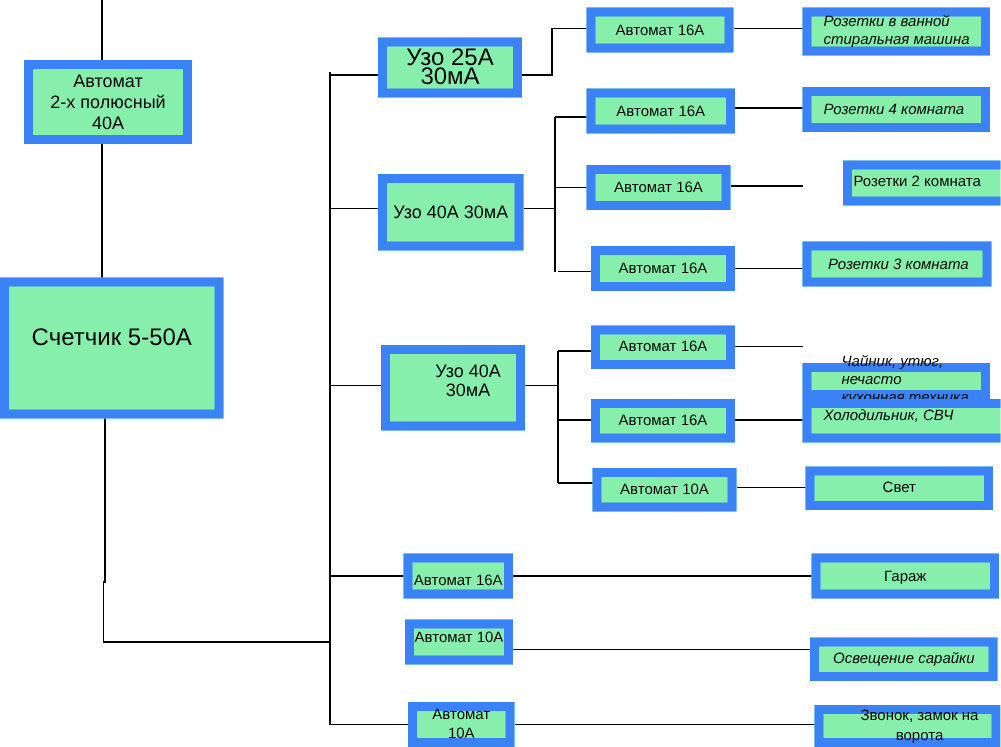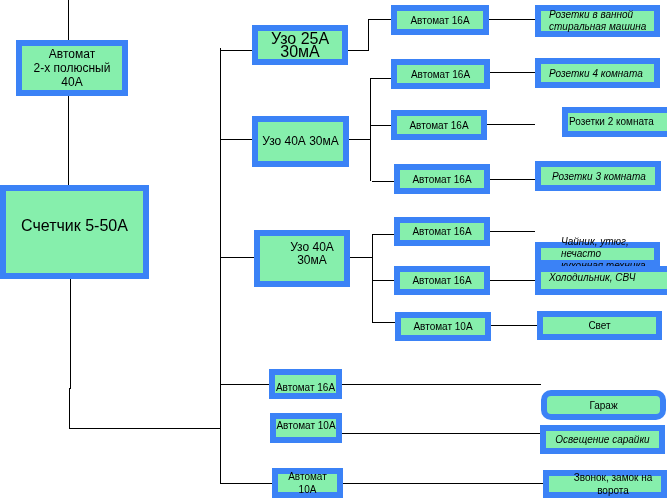--- a/index.html
+++ b/index.html
@@ -129,21 +129,21 @@
 <div class="box small twoline lbl-left" style="left:535px;top:218px;width:125px;height:24px;line-height:12px;padding-left:20px;margin-top:24px;">
   <span>Чайник, утюг, нечасто
 кухонная техника</span>
 </div>
 <div class="box small lbl-left" style="left:535px;top:266px;width:142px;height:29px;">
   <span style="margin-top:-6px;">Холодильник, СВЧ</span>
 </div>
 <div class="box small" style="left:537px;top:311px;width:125px;height:29px;text-align:center;">
   <span>Свет</span>
 </div>
-<div class="box small" style="left:541px;top:390px;width:125px;height:30px;border-radius:10px;">
+<div class="box small" style="left:541px;top:369px;width:125px;height:30px;">
   <span>Гараж</span>
 </div>
 <div class="box small" style="left:540px;top:425px;width:125px;height:29px;font-style:italic;">
   <span>Освещение сарайки</span>
 </div>
 <div class="box small" style="left:543px;top:470px;width:124px;height:28px;justify-content:flex-start;padding-left:16px;">
   <span>Звонок, замок на ворота</span>
 </div>
 
 </body></html>

